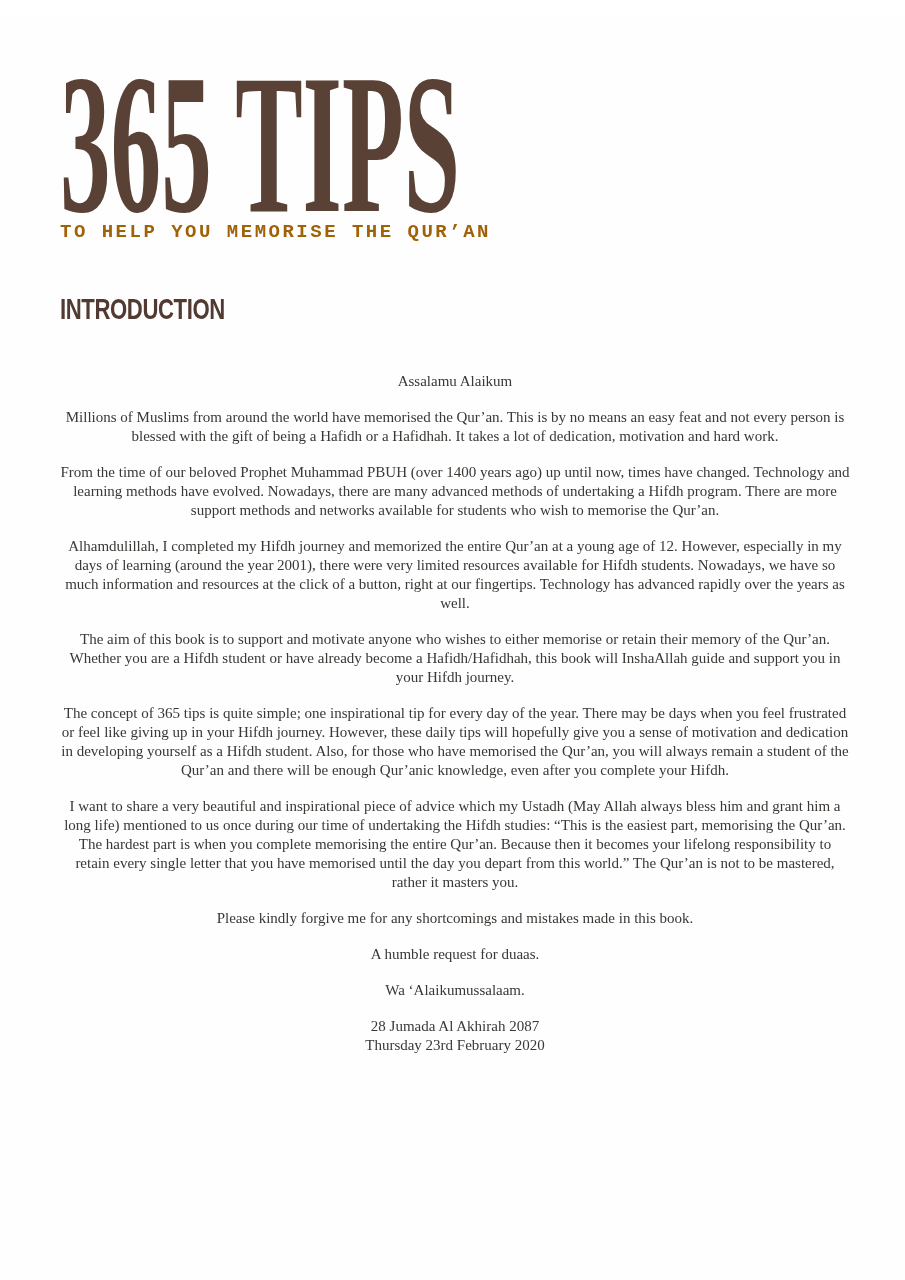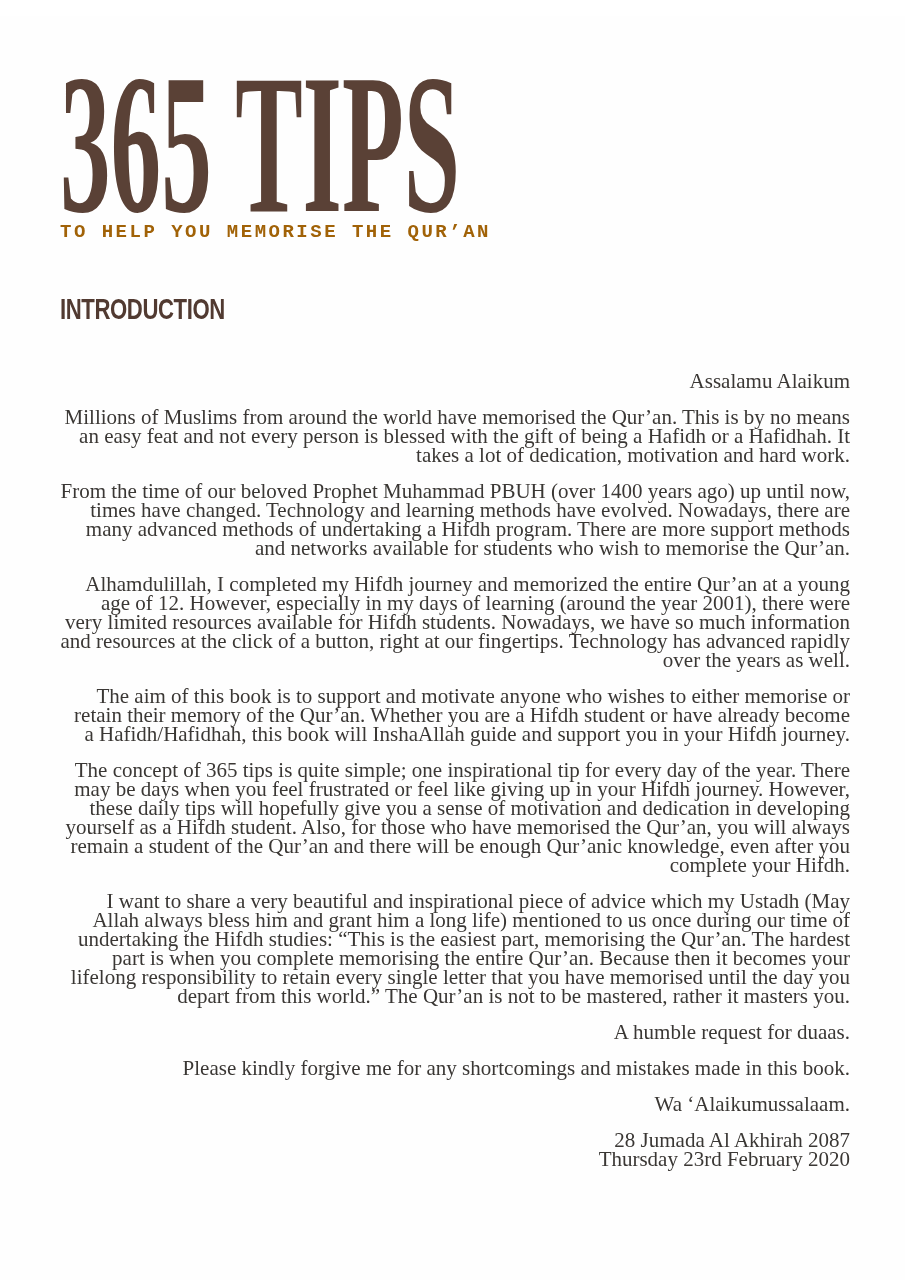--- a/index.html
+++ b/index.html
@@ -45,23 +45,23 @@
     letter-spacing: -0.5px;
     color: #513a31;
     transform: scale(0.82, 1.08);
     transform-origin: left top;
     white-space: nowrap;
   }
   
   .body-text {
     margin-top: 48px;
     width: 790px;
-    font-size: 21px;
+    font-size: 15px;
     line-height: 19px;
-    text-align: right;
+    text-align: center;
   }
   .body-text p { margin: 0 0 17px 0; }
 </style>
 </head>
 <body>
 
 <div class="page">
 
   <header class="logo-block">
     <svg class="logo-svg" width="404" height="138" viewBox="0 0 404 138" aria-hidden="false">
@@ -75,21 +75,21 @@
   <main class="body-text">
     <p>Assalamu Alaikum</p>
 
     <p>Millions of Muslims from around the world have memorised the Qur’an. This is by no means an easy feat and not every person is blessed with the gift of being a Hafidh or a Hafidhah. It takes a lot of dedication, motivation and hard work.</p>
     <p>From the time of our beloved Prophet Muhammad PBUH (over 1400 years ago) up until now, times have changed. Technology and learning methods have evolved. Nowadays, there are many advanced methods of undertaking a Hifdh program. There are more support methods and networks available for students who wish to memorise the Qur’an.</p>
     <p>Alhamdulillah, I completed my Hifdh journey and memorized the entire Qur’an at a young age of 12. However, especially in my days of learning (around the year 2001), there were very limited resources available for Hifdh students. Nowadays, we have so much information and resources at the click of a button, right at our fingertips. Technology has advanced rapidly over the years as well.</p>
     <p>The aim of this book is to support and motivate anyone who wishes to either memorise or retain their memory of the Qur’an. Whether you are a Hifdh student or have already become a Hafidh/Hafidhah, this book will InshaAllah guide and support you in your Hifdh journey.</p>
     <p>The concept of 365 tips is quite simple; one inspirational tip for every day of the year. There may be days when you feel frustrated or feel like giving up in your Hifdh journey. However, these daily tips will hopefully give you a sense of motivation and dedication in developing yourself as a Hifdh student. Also, for those who have memorised the Qur’an, you will always remain a student of the Qur’an and there will be enough Qur’anic knowledge, even after you complete your Hifdh.</p>
     <p>I want to share a very beautiful and inspirational piece of advice which my Ustadh (May Allah always bless him and grant him a long life) mentioned to us once during our time of undertaking the Hifdh studies: “This is the easiest part, memorising the Qur’an. The hardest part is when you complete memorising the entire Qur’an. Because then it becomes your lifelong responsibility to retain every single letter that you have memorised until the day you depart from this world.” The Qur’an is not to be mastered, rather it masters you.</p>
 
+    <p>Please kindly forgive me for any shortcomings and mistakes made in this book.</p>
     <p>A humble request for duaas.</p>
-    <p>Please kindly forgive me for any shortcomings and mistakes made in this book.</p>
     <p>Wa ‘Alaikumussalaam.</p>
 
 
     <p><span>28 Jumada Al Akhirah 2087</span><br><span>Thursday 23rd February 2020</span></p>
   </main>
 
 </div>
 
 </body></html>

